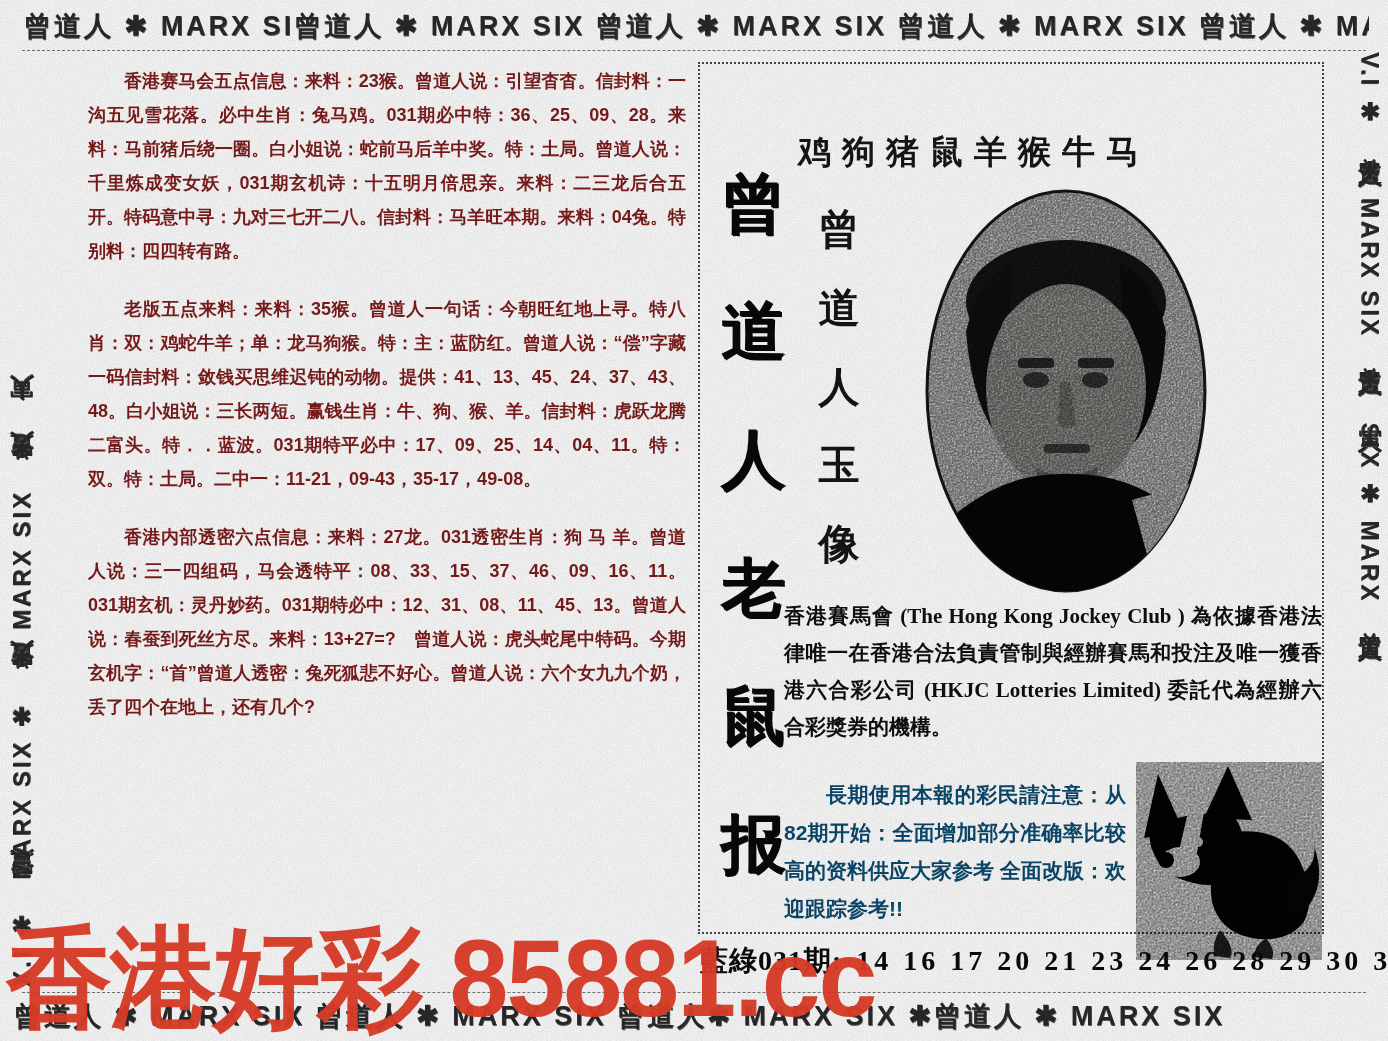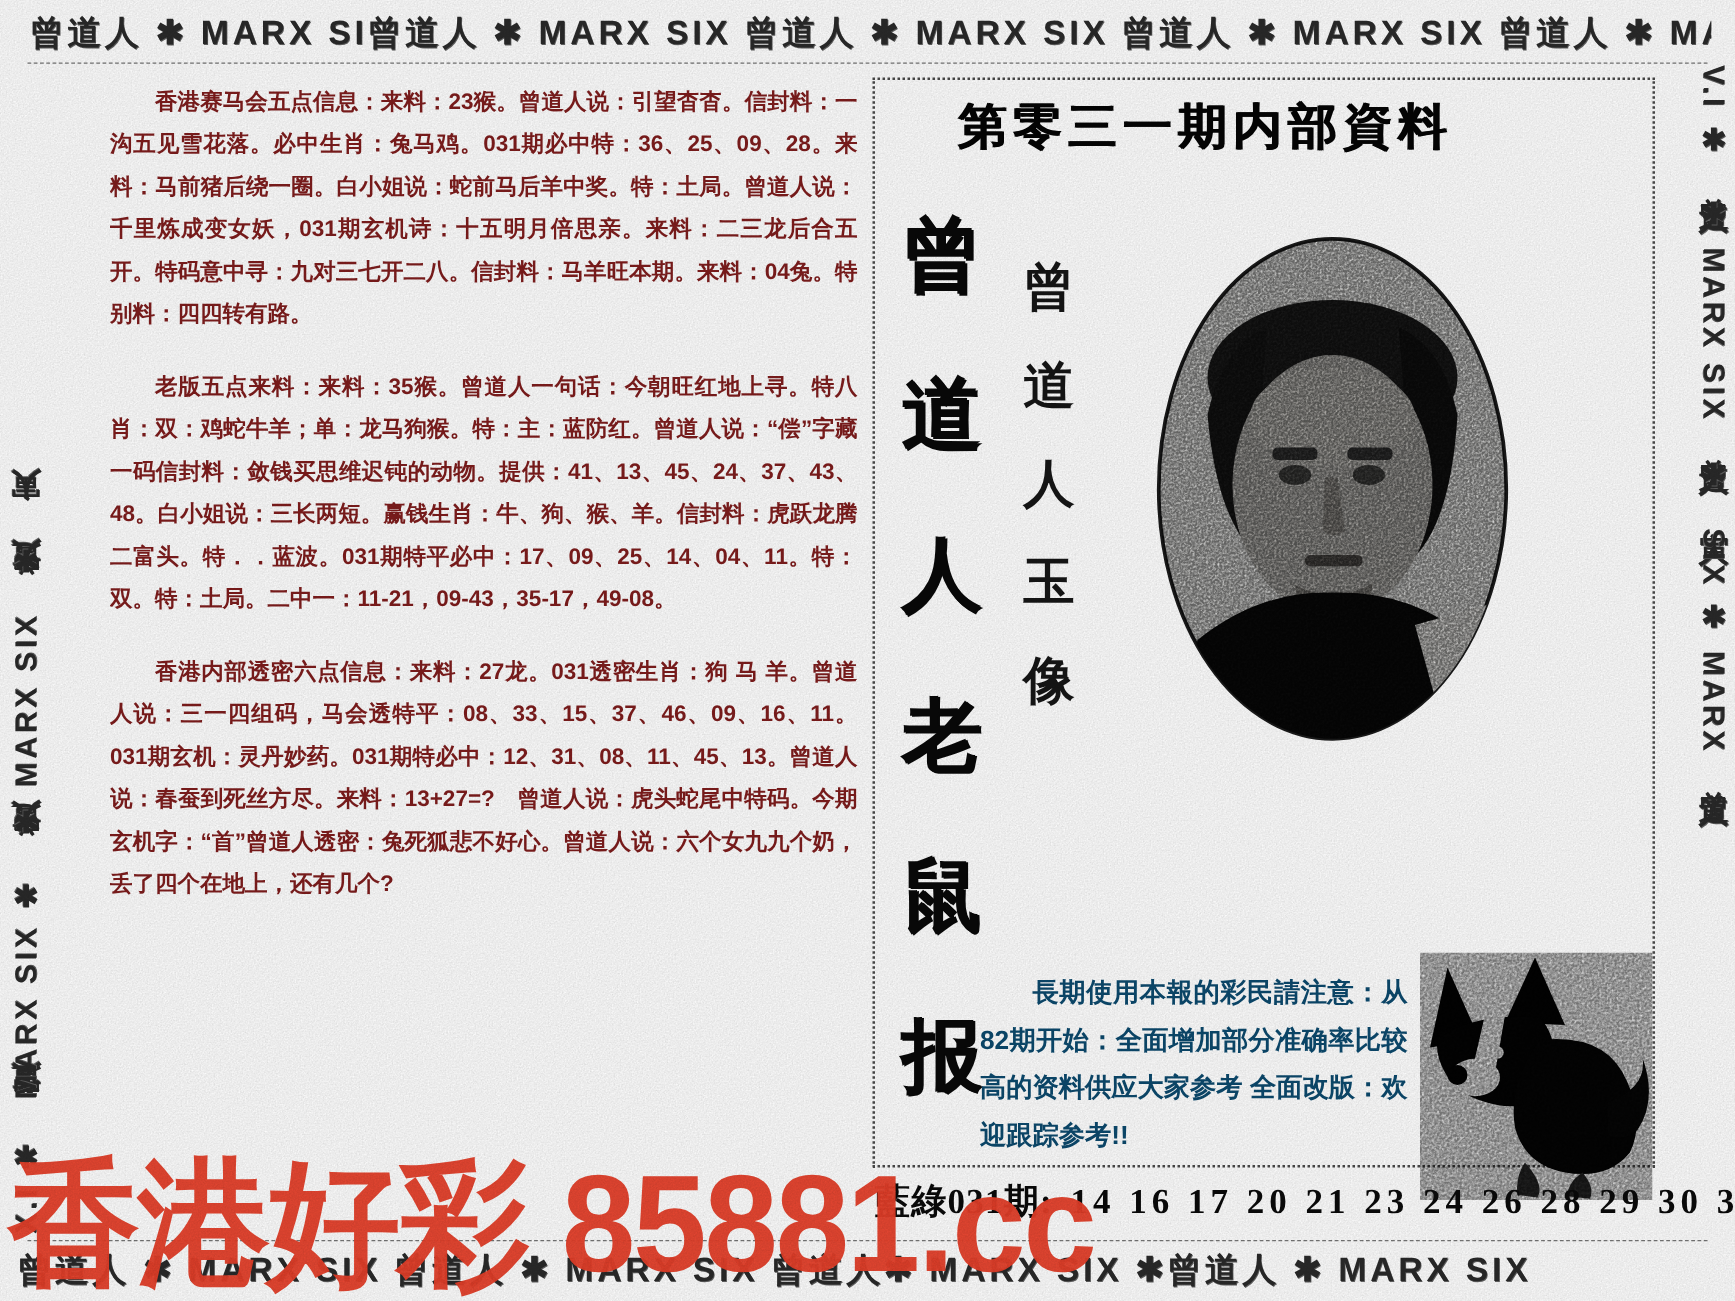--- a/index.html
+++ b/index.html
@@ -121,21 +121,21 @@
   <div class="left-panel">
     <p>香港赛马会五点信息：来料：23猴。曾道人说：引望杳杳。信封料：一沟五见雪花落。必中生肖：兔马鸡。031期必中特：36、25、09、28。来料：马前猪后绕一圈。白小姐说：蛇前马后羊中奖。特：土局。曾道人说：千里炼成变女妖，031期玄机诗：十五明月倍思亲。来料：二三龙后合五开。特码意中寻：九对三七开二八。信封料：马羊旺本期。来料：04兔。特别料：四四转有路。</p>
     <p>老版五点来料：来料：35猴。曾道人一句话：今朝旺红地上寻。特八肖：双：鸡蛇牛羊；单：龙马狗猴。特：主：蓝防红。曾道人说：“偿”字藏一码信封料：敛钱买思维迟钝的动物。提供：41、13、45、24、37、43、48。白小姐说：三长两短。赢钱生肖：牛、狗、猴、羊。信封料：虎跃龙腾二富头。特．．蓝波。031期特平必中：17、09、25、14、04、11。特：双。特：土局。二中一：11-21，09-43，35-17，49-08。</p>
     <p>香港内部透密六点信息：来料：27龙。031透密生肖：狗 马 羊。曾道人说：三一四组码，马会透特平：08、33、15、37、46、09、16、11。031期玄机：灵丹妙药。031期特必中：12、31、08、11、45、13。曾道人说：春蚕到死丝方尽。来料：13+27=?　曾道人说：虎头蛇尾中特码。今期玄机字：“首”曾道人透密：兔死狐悲不好心。曾道人说：六个女九九个奶，丢了四个在地上，还有几个?</p>
 
   </div>
 
   <div class="right-panel">
     <div class="panel-frame"></div>
 
-    <div class="panel-title">第零三一期内部資料</div>
+    <div class="panel-subtitle">鸡狗猪鼠羊猴牛马</div>
 
     <div class="banner-col">
       <span>曾</span>
       <span>道</span>
       <span>人</span>
       <span>老</span>
       <span>鼠</span>
       <span>报</span>
     </div>
 
@@ -173,20 +173,21 @@
           <path d="M142,200 L140,242 Q148,250 158,243 L152,200Z" fill="#9a9792"></path>
           <rect x="126" y="262" width="46" height="9" rx="4" fill="#565350"></rect>
           <path d="M118,286 Q148,302 180,285 L178,300 Q148,314 120,300Z" fill="#8d8a85"></path>
           <path d="M18,418 L40,330 Q90,290 148,292 Q212,290 258,330 L276,418Z" fill="#0c0c0c"></path>
           <path d="M214,318 L278,300 L282,392 L236,398Z" fill="#f2f1ee"></path>
           <rect x="0" y="0" width="296" height="418" fill="#888" filter="url(#pgrain)" opacity="0.55"></rect>
         </g>
       </svg>
     </div>
 
+    <div class="jockey-text">香港賽馬會 (The Hong Kong Jockey Club ) 為依據香港法律唯一在香港合法負責管制與經辦賽馬和投注及唯一獲香港六合彩公司 (HKJC Lotteries Limited) 委託代為經辦六合彩獎券的機構。</div>
 
     <div class="notice-wrap">
       <span class="dog">
         <svg width="186" height="198" viewBox="0 0 186 198">
           <defs>
             <filter id="dgrain" x="-10%" y="-10%" width="120%" height="120%">
               <feTurbulence type="fractalNoise" baseFrequency="0.5" numOctaves="2" result="n2"></feTurbulence>
               <feColorMatrix in="n2" type="matrix" values="0 0 0 0 0  0 0 0 0 0  0 0 0 0 0  0.8 0.8 0.8 0 -0.45"></feColorMatrix>
               <feComposite operator="in" in2="SourceGraphic"></feComposite>
             </filter>

